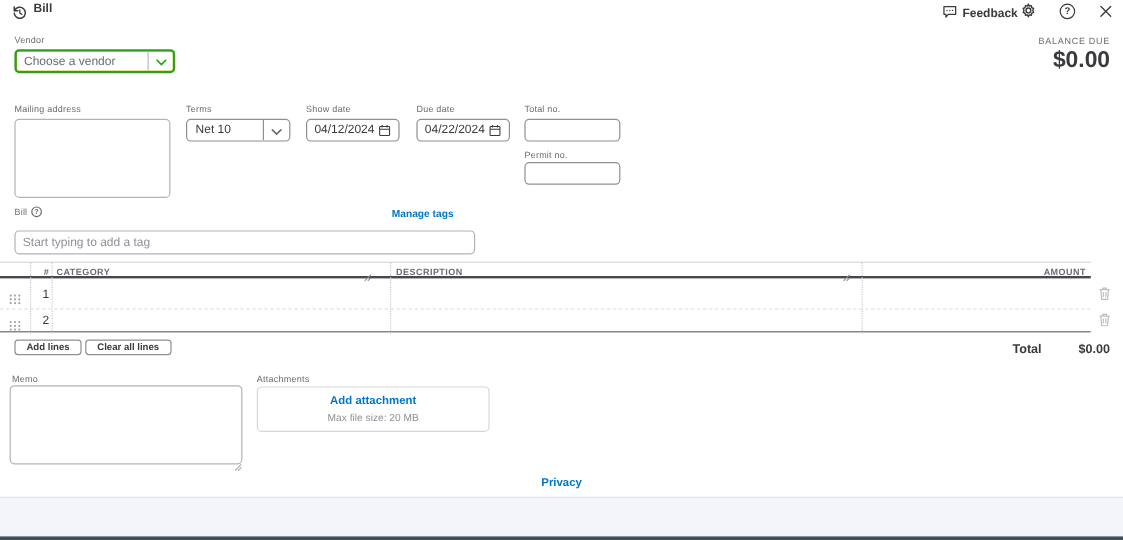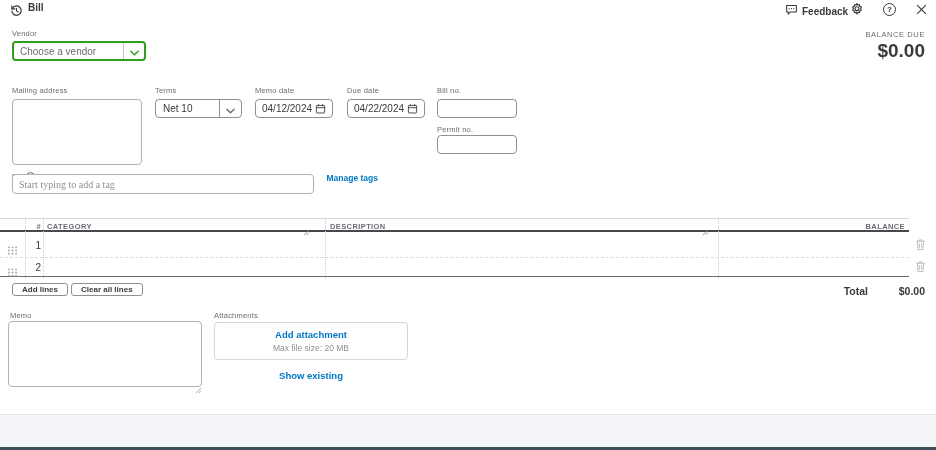--- a/index.html
+++ b/index.html
@@ -129,21 +129,21 @@
     <span class="val">Net 10</span>
     <span class="dd">
       <span>
         <svg width="9" height="6" viewBox="0 0 10 6" fill="none" stroke="#6b6c72" stroke-width="1.5" stroke-linecap="round">
             <path d="M1 1 L5 5 L9 1"></path>
           </svg>
       </span>
     </span>
   </div>
 
-  <div class="abs field-label" style="left:255px; top:86px;">Memo date</div>
+  <div class="abs field-label" style="left:255px; top:86px;">Show date</div>
   <div class="abs text-input" style="left:255px; top:99px; width:78px; height:19px; border-color:#8d9096;">
     <input type="text" value="04/12/2024" style="">
     <span class="icon-btn">
       <svg width="11" height="11" viewBox="0 0 16 16" fill="none" stroke="#393a3d" stroke-width="1.3" stroke-linejoin="round">
         <rect x="2" y="3.5" width="12" height="11" rx="1"></rect>
         <path d="M5 1.8 V4.6 M11 1.8 V4.6 M2 6.8 H14"></path>
       </svg>
     </span>
   </div>
 
@@ -151,45 +151,45 @@
   <div class="abs text-input" style="left:347px; top:99px; width:78px; height:19px; border-color:#8d9096;">
     <input type="text" value="04/22/2024" style="">
     <span class="icon-btn">
       <svg width="11" height="11" viewBox="0 0 16 16" fill="none" stroke="#393a3d" stroke-width="1.3" stroke-linejoin="round">
         <rect x="2" y="3.5" width="12" height="11" rx="1"></rect>
         <path d="M5 1.8 V4.6 M11 1.8 V4.6 M2 6.8 H14"></path>
       </svg>
     </span>
   </div>
 
-  <div class="abs field-label" style="left:437px; top:86px;">Bill no.</div>
+  <div class="abs field-label" style="left:437px; top:86px;">Total no.</div>
   <div class="abs text-input" style="left:437px; top:99px; width:80px; height:19px; border-color:#8d9096;">
     <input type="text" style="">
   </div>
 
   <div class="abs field-label" style="left:437px; top:125px;">Permit no.</div>
   <div class="abs text-input" style="left:437px; top:135px; width:80px; height:19px; border-color:#8d9096;">
     <input type="text" style="">
   </div>
 
   <div class="abs" style="left:12px; top:172px; display:flex; align-items:center; gap:3px;">
     <span class="field-label">Bill</span>
     <span class="help-circle small">?</span>
   </div>
   <a class="abs link" style="right:558px; top:173px; font-size:8.5px; font-weight:600;">Manage tags</a>
-  <div class="abs text-input" style="left:12px; top:174px; width:302px; height:20px; border-color:#b0b4ba;font-family:Liberation Serif, serif;">
+  <div class="abs text-input" style="left:12px; top:192px; width:384px; height:20px; border-color:#b0b4ba;">
     <input type="text" placeholder="Start typing to add a tag" style="">
   </div>
 
   <div class="abs grid-table" style="left:0; top:218px; width:909px; height:59px;">
     <div class="thead">
       <div class="th" style="left:25px; width:16px; text-align:right;">#</div>
       <div class="th" style="left:47px;">CATEGORY</div>
       <div class="th" style="left:330px;">DESCRIPTION</div>
-      <div class="th" style="right:4px; text-align:right;">BALANCE</div>
+      <div class="th" style="right:4px; text-align:right;">AMOUNT</div>
       <span class="abs" style="left:303px; top:3px;">
         <svg width="7" height="7" viewBox="0 0 8 8" stroke="#8d9096" stroke-width="1">
             <path d="M1 7 L7 1 M4 7 L7 4"></path>
           </svg>
       </span>
       <span class="abs" style="left:702px; top:3px;">
         <svg width="7" height="7" viewBox="0 0 8 8" stroke="#8d9096" stroke-width="1">
             <path d="M1 7 L7 1 M4 7 L7 4"></path>
           </svg>
       </span>
@@ -269,21 +269,21 @@
     <svg width="7" height="7" viewBox="0 0 8 8" stroke="#9da3a9" stroke-width="1">
         <path d="M1 7 L7 1 M4 7 L7 4"></path>
       </svg>
   </span>
 
   <div class="abs field-label" style="left:214px; top:311px;">Attachments</div>
   <div class="abs dropzone" style="left:214px; top:322px; width:194px; height:38px;">
     <a class="link" style="font-size:9.5px; font-weight:600;">Add attachment</a>
     <div style="font-size:8.5px; color:#8d9096;">Max file size: 20 MB</div>
   </div>
-  <div class="abs" style="left:214px; top:365px; width:194px; text-align:center;">
-    <a class="link" style="font-size:9.5px; font-weight:600;">Show existing</a>
-  </div>
-
+
+  <div class="abs" style="left:0; top:392px; width:936px; text-align:center;">
+    <a class="link" style="font-size:9.5px; font-weight:600;">Privacy</a>
+  </div>
 
   <div class="footer-band"></div>
   <div class="footer-bar"></div>
 
 </div>
 
 </body></html>

